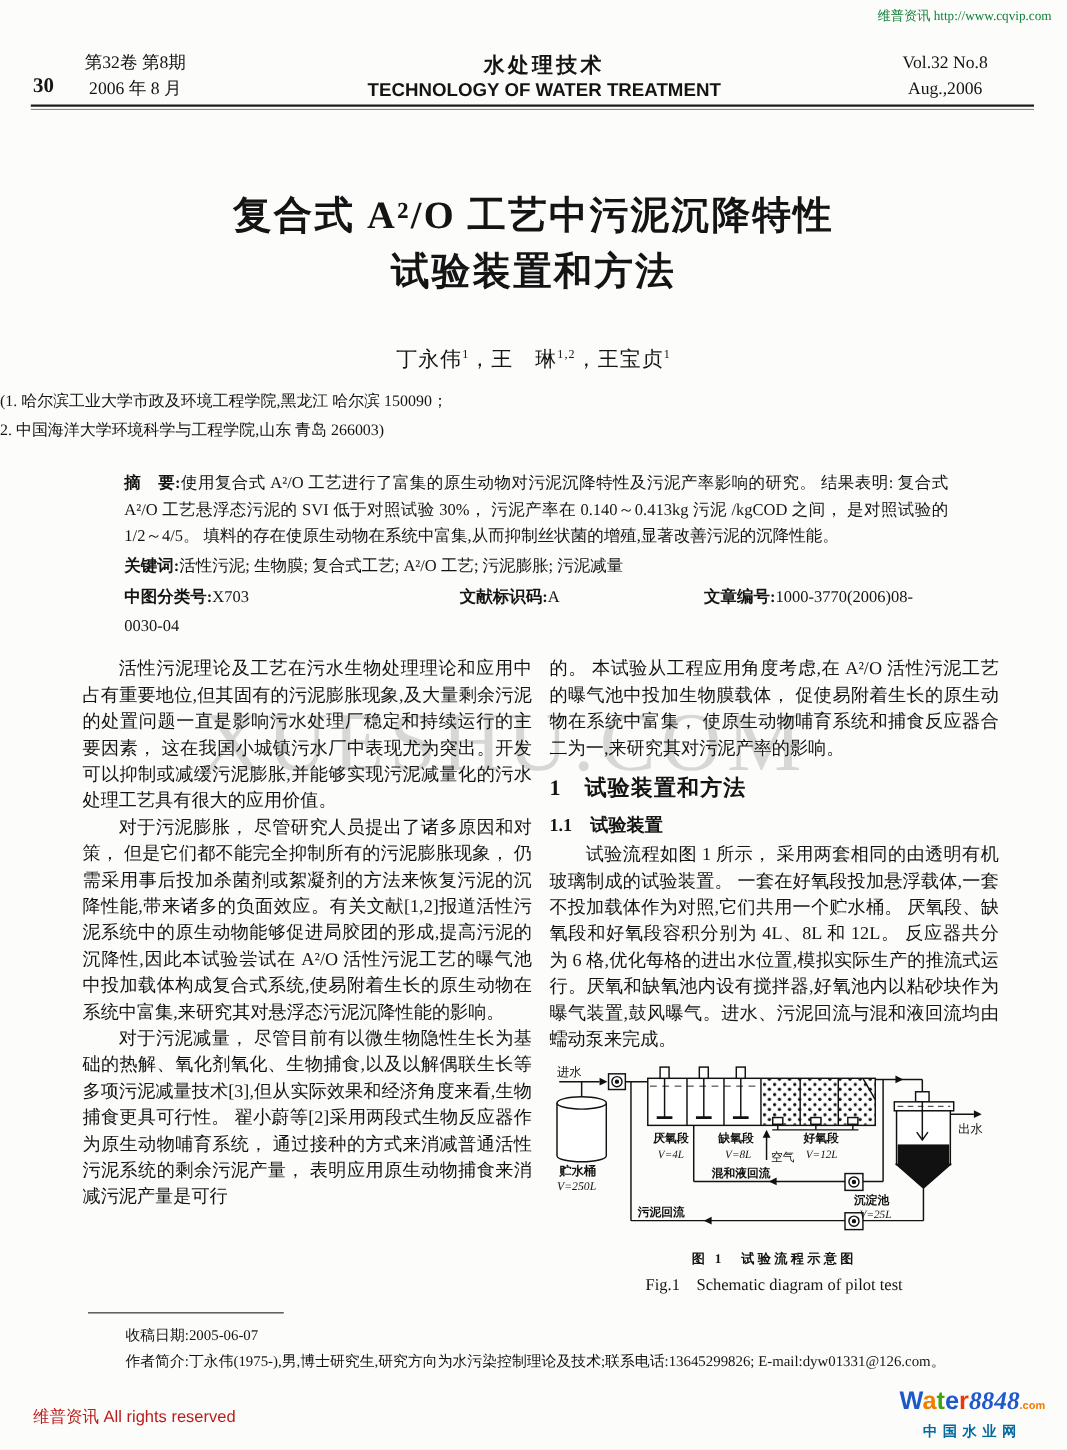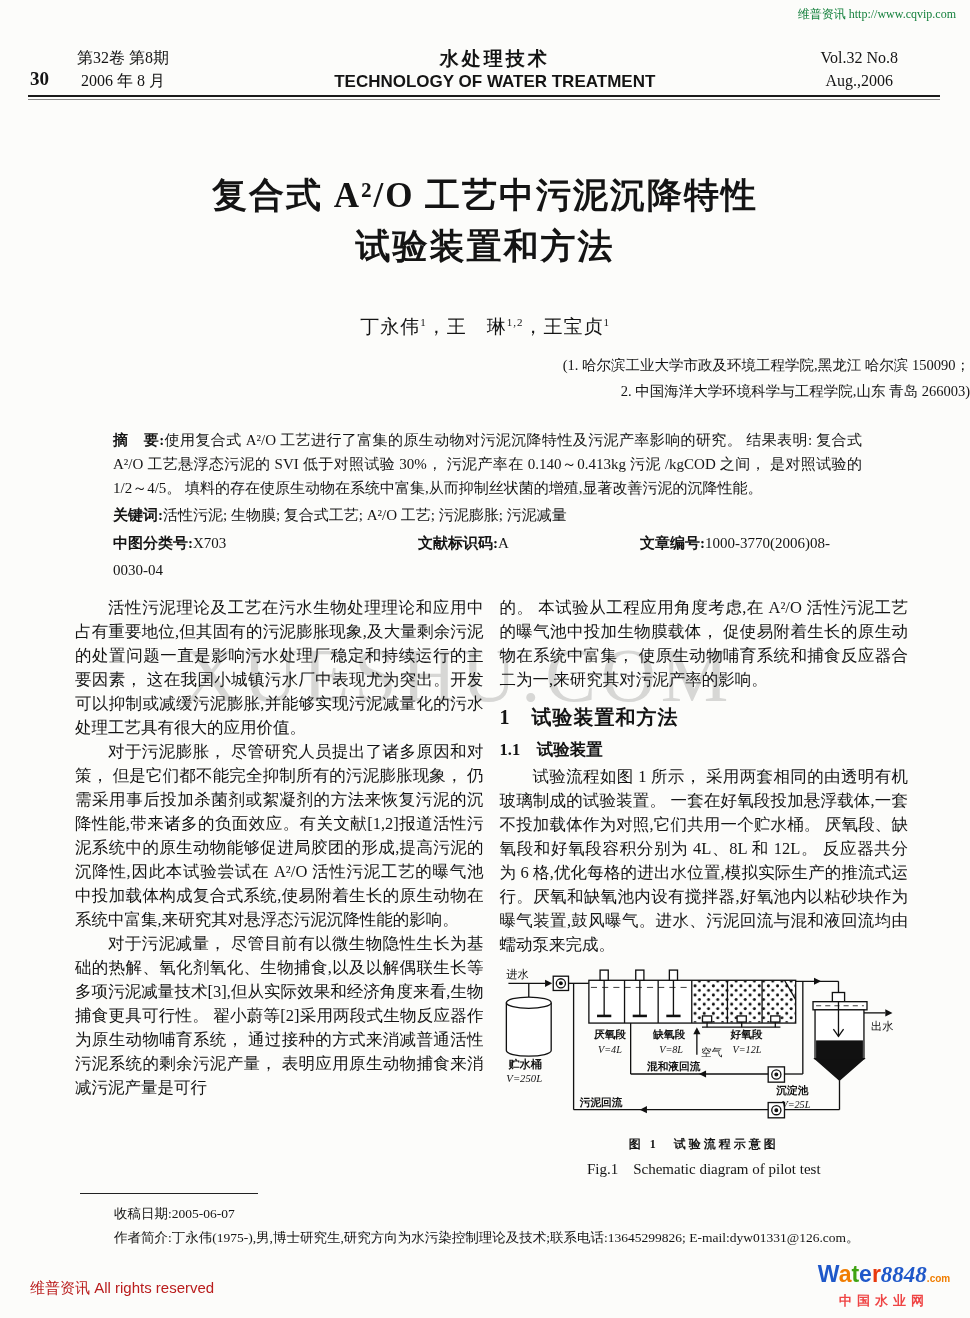--- a/index.html
+++ b/index.html
@@ -17,21 +17,21 @@
   .issue { text-align:center; font-size:16px; line-height:23px; }
   .jh-center { text-align:center; }
   .jc-cn { font-size:19px; font-weight:bold; letter-spacing:3px; }
   .jc-en { font-size:17px; font-weight:bold; font-family:"Liberation Sans",sans-serif; }
   .jh-right { text-align:center; font-size:16px; line-height:23px; }
   .header-rule { margin:3px 30px 0 28px; border-top:2.5px solid #1a1a1a; border-bottom:1px solid #888; height:2px; }
   
   .title { text-align:center; margin:70px 0 0; font-size:35px; line-height:51px; letter-spacing:2px; font-weight:bold; }
   .authors { text-align:center; margin-top:42px; font-size:19px; letter-spacing:1px; }
   .authors sup { font-size:11px; }
-  .affil { text-align:right; margin-top:12px; font-size:14.5px; line-height:26px; }
+  .affil { text-align:left; margin-top:12px; font-size:14.5px; line-height:26px; }
   
   .abstract { margin:24px 108px 0 113px; font-size:15px; line-height:24px; text-align:justify; }
   .blabel { font-weight:bold; }
   .kw-line { margin:2px 108px 0 113px; font-size:15px; line-height:26px; }
   .clc-line { margin:2px 108px 0 113px; font-size:15px; line-height:27px; }
   .clc-line .grp1 { display:inline-block; width:305px; }
   .clc-line .grp2 { display:inline-block; width:222px; }
   
   .wm-center {
     position:absolute; left:183px; top:632px; z-index:0;
@@ -247,16 +247,16 @@
   <div class="fn-rule"></div>
   <div class="footnote">
     <div>收稿日期:2005-06-07</div>
     <div>作者简介:丁永伟(1975-),男,博士研究生,研究方向为水污染控制理论及技术;联系电话:13645299826; E-mail:dyw01331@126.com。</div>
   </div>
 
   <div class="footer-copy">维普资讯 All rights reserved</div>
 
   <div class="logo">
     <div class="logo-main"><span style="color: rgb(31, 88, 201);">W</span><span style="color: rgb(240, 125, 0);">a</span><span style="color: rgb(63, 163, 18);">t</span><span style="color: rgb(31, 88, 201);">e</span><span style="color: rgb(232, 56, 13);">r</span><span class="num" style="color: rgb(31, 88, 201);">8848</span><span class="dotcom" style="color: rgb(240, 125, 0);">.com</span></div>
-    <div class="logo-sub" style="color: #ef4444;">中国水业网</div>
+    <div class="logo-sub" style="color: #0369a1;">中国水业网</div>
   </div>
 
 </div>
 
 </body></html>

